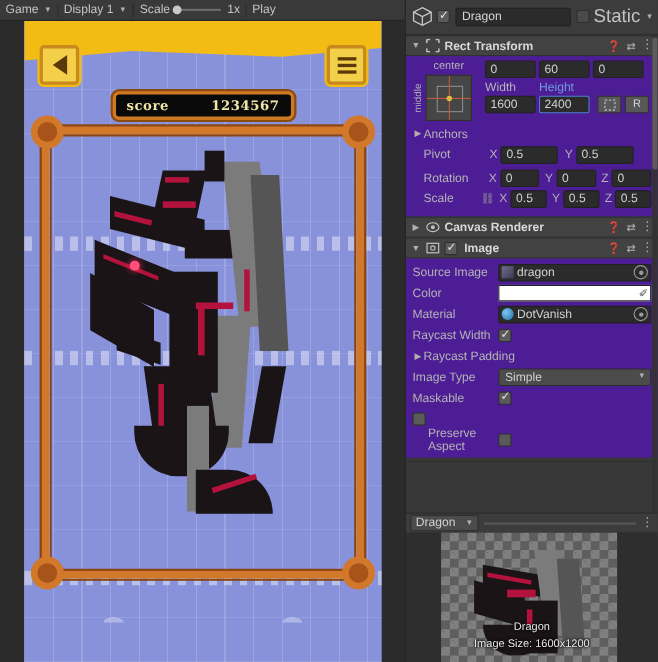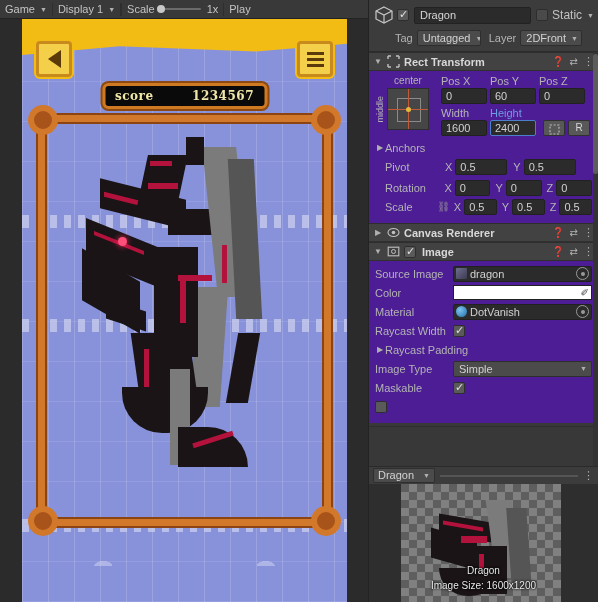--- a/index.html
+++ b/index.html
@@ -142,21 +142,21 @@
   .chk.on::after {
     content: "✓"; position: absolute; left: 1px; top: -3px;
     font-size: 11px; color: #e2e2e2; line-height: 14px;
   }
   .chk.empty { background: #4a4a4a; }
   .namefield {
     flex: 1; height: 17px; background: #2b2b2b; border: 1px solid #222;
     border-radius: 2px; margin: 0 5px; padding: 0 5px; line-height: 15px;
     color: #d6d6d6; font-size: 11px;
   }
-  .static-lbl { color: #c2c2c2; margin-left: 4px; font-size: 12px; }
+  .static-lbl { color: #c2c2c2; margin-left: 4px; font-size: 17px; }
   .dd {
     background: #4b4b4b; border: 1px solid #2e2e2e; border-radius: 2px;
     height: 16px; display: flex; align-items: center; justify-content: space-between;
     padding: 0 4px 0 5px; color: #d2d2d2; font-size: 11px; overflow: hidden;
   }
   .lbl { color: #b4b4b4; font-size: 11px; }
 
   #insp-scroll { flex: 1; overflow: hidden; position: relative; }
 
   .comp-header {
@@ -352,32 +352,20 @@
             <path d="M10 2 L18 6 L18 14 L10 18 L2 14 L2 6 Z" fill="none" stroke="#c8c8c8" stroke-width="1.2"></path>
             <path d="M2 6 L10 10 L18 6 M10 10 L10 18" fill="none" stroke="#c8c8c8" stroke-width="1.2"></path>
           </svg>
         </div>
         <div class="chk on"></div>
         <div class="namefield">Dragon</div>
         <div class="chk empty"></div>
         <span class="static-lbl">Static</span>
         <span class="caret">▼</span>
       </div>
-      <div class="row" style="margin-top:4px; padding-left:22px">
-        <span class="lbl" style="margin-right:4px">Tag</span>
-        <div class="dd" style="width:64px">
-          <span>Untagged</span>
-          <span class="caret">▼</span>
-        </div>
-        <span class="lbl" style="margin:0 4px 0 8px">Layer</span>
-        <div class="dd" style="width:62px">
-          <span>2DFront</span>
-          <span class="caret">▼</span>
-        </div>
-      </div>
     </div>
 
     <div id="insp-scroll">
 
       <div class="comp-header">
         <span class="foldout">▼</span>
         <span class="icon-sq">
           <svg width="13" height="13" viewBox="0 0 13 13">
             <path d="M1 1 h3 M1 1 v3 M12 1 h-3 M12 1 v3 M1 12 h3 M1 12 v-3 M12 12 h-3 M12 12 v-3" stroke="#c0c0c0" stroke-width="1.4" fill="none"></path>
           </svg>
@@ -399,25 +387,20 @@
               <div style="width:42px;height:42px;background:#464646;border:1px solid #2e2e2e;position:relative">
                 <div style="position:absolute;left:9px;top:9px;width:24px;height:24px;border:1px solid #8a8a8a"></div>
                 <div style="position:absolute;left:0;top:20px;width:100%;height:1px;background:#c05a3a"></div>
                 <div style="position:absolute;left:20px;top:0;width:1px;height:100%;background:#c05a3a"></div>
                 <div style="position:absolute;left:18px;top:18px;width:5px;height:5px;background:#e8b93c;border-radius:50%"></div>
               </div>
             </div>
           </div>
 
           <div style="flex:1">
-            <div style="display:flex;gap:3px;margin-bottom:1px">
-              <span class="lbl" style="width:46px">Pos X</span>
-              <span class="lbl" style="width:46px">Pos Y</span>
-              <span class="lbl" style="width:46px">Pos Z</span>
-            </div>
             <div style="display:flex;gap:3px;margin-bottom:3px">
               <div class="fld" style="width:46px">0</div>
               <div class="fld" style="width:46px">60</div>
               <div class="fld" style="width:46px">0</div>
             </div>
             <div style="display:flex;gap:3px;margin-bottom:1px">
               <span class="lbl" style="width:46px">Width</span>
               <span class="lbl" style="width:46px;color:#6f9ce0">Height</span>
             </div>
             <div style="display:flex;gap:3px;align-items:center">
@@ -537,20 +520,24 @@
             <span class="caret">▼</span>
           </div>
         </div>
         <div class="frow">
           <span class="fname" style="width:78px">Maskable</span>
           <span class="chk on"></span>
         </div>
         <div class="frow">
           <span class="chk"></span>
         </div>
+        <div class="frow">
+          <span class="fname" style="width:78px;padding-left:14px">Preserve Aspect</span>
+          <span class="chk"></span>
+        </div>
       </div>
 
       <div class="sep-line"></div>
 
       <div class="scrollbar-v">
           <i></i>
         </div>
     </div>
 
     <div id="preview-header">

